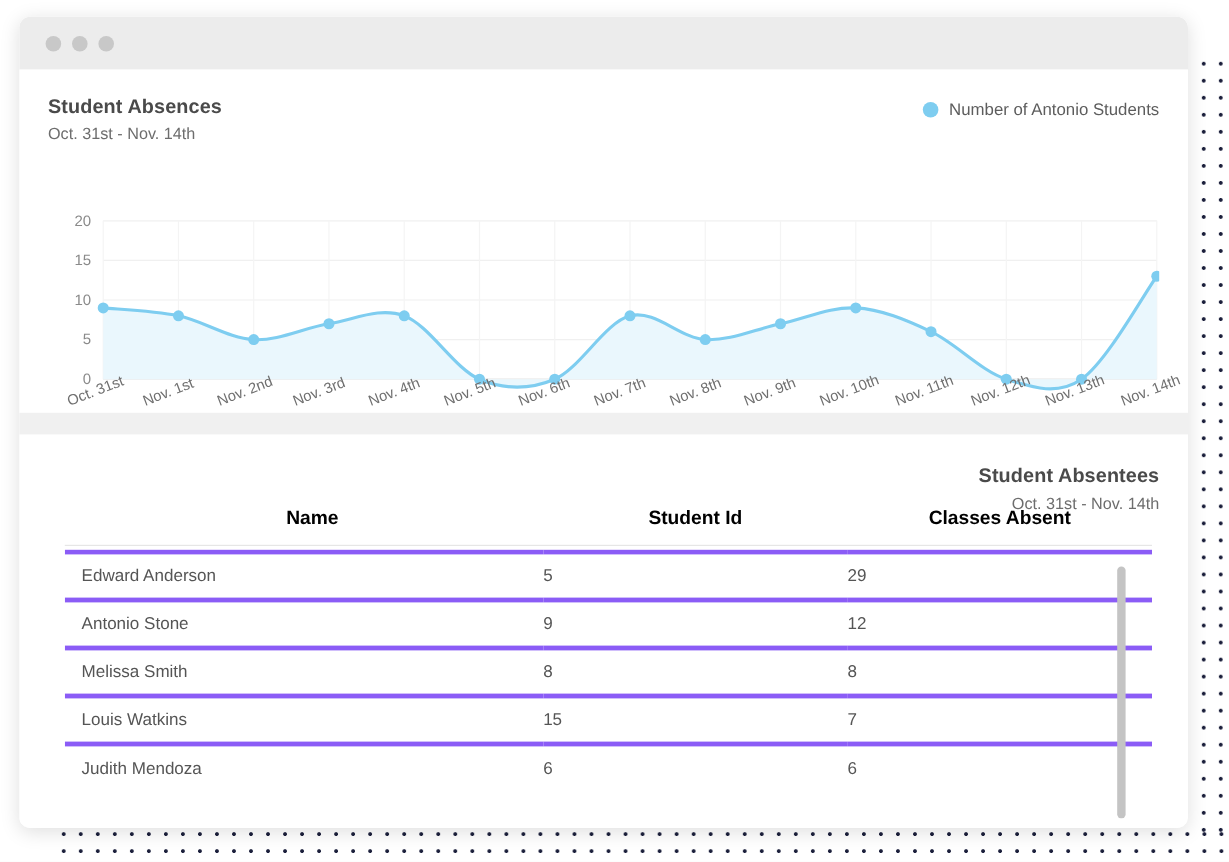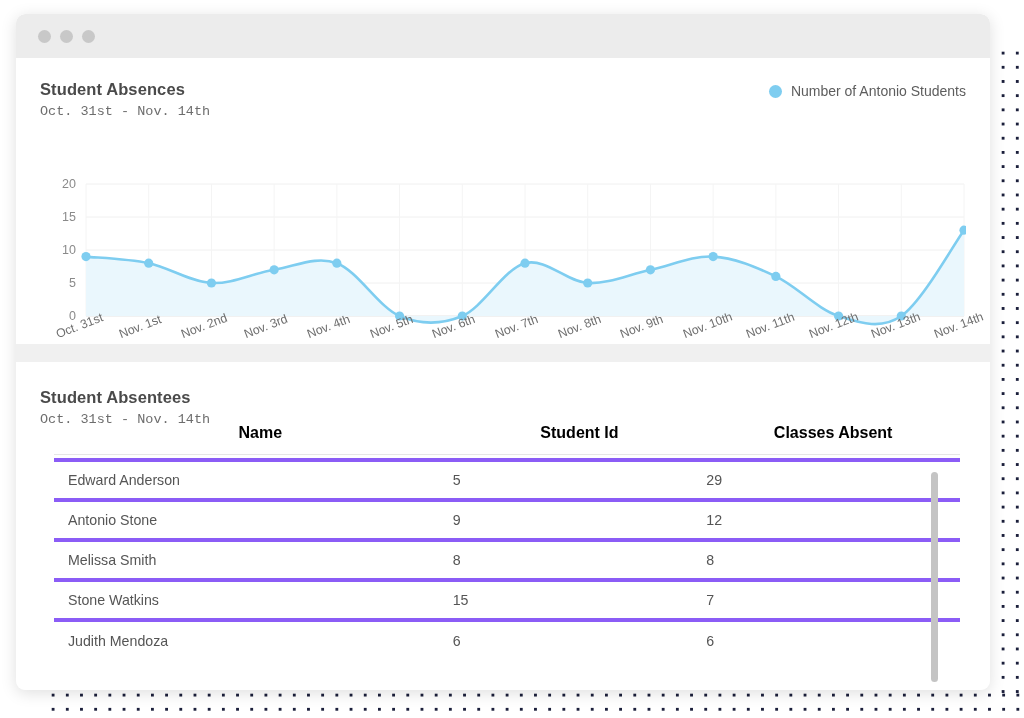--- a/index.html
+++ b/index.html
@@ -38,39 +38,39 @@
   .tdot { width: 13px; height: 13px; border-radius: 50%; background: #c8c8c8; }
 
   #content { position: relative; background: #f0f0f0; height: 692px; }
 
   .card { background: #ffffff; }
   #card-chart { padding: 22px 24px 0 24px; height: 286px; position: relative; }
   #card-table { margin-top: 18px; height: 328px; position: relative; overflow: hidden; }
 
   .card-head { display: flex; justify-content: space-between; align-items: flex-start; }
   .card-title { font-size: 16.5px; font-weight: bold; color: #4a4a4a; letter-spacing: .1px; }
-  .card-sub { font-size: 13.5px; color: #6d6d6d; margin-top: 5px; font-family: Liberation Mono, monospace; }
+  .card-sub { font-size: 13.5px; color: #6d6d6d; margin-top: 5px; }
 
   .legend { display: flex; align-items: center; gap: 9px; padding-top: 3px; }
   .legend-dot { width: 13px; height: 13px; border-radius: 50%; background: #7ecdf0; }
   .legend-label { font-size: 14px; color: #5d5d5d; }
 
   
   #chart-wrap { position: absolute; left: 24px; top: 120px; width: 926px; height: 160px; }
   #chart-svg { display: block; }
 
   .ytick { font-size: 12.5px; fill: #8a8a8a; font-family: "Liberation Sans", sans-serif; }
   .xtick {
     position: absolute; font-size: 12.3px; color: #6f6f6f;
     transform-origin: left top; transform: rotate(-21deg);
     white-space: nowrap;
   }
 
   
-  #table-head-block { padding: 26px 24px 0 24px; }
+  #table-head-block { padding: 26px 24px 0 24px; text-align: right; }
   #tbl { width: 100%; border-collapse: collapse; table-layout: fixed; }
   #tbl td {
     text-align: left; font-size: 14.2px; color: #555; padding: 0;
     height: 40px; vertical-align: middle;
   }
   #tbl tbody tr { border-top: 4px solid #8b5cf6; }
   .col-name { width: 44%; padding-left: 14px !important; }
   .col-id { width: 28%; }
   .col-abs { width: 28%; }
   #thead-row th.col-name { padding-left: 14px; }
@@ -197,21 +197,21 @@
                   <td class="col-name">Antonio Stone</td>
                   <td class="col-id">9</td>
                   <td class="col-abs">12</td>
                 </tr>
                 <tr>
                   <td class="col-name">Melissa Smith</td>
                   <td class="col-id">8</td>
                   <td class="col-abs">8</td>
                 </tr>
                 <tr>
-                  <td class="col-name">Stone Watkins</td>
+                  <td class="col-name">Louis Watkins</td>
                   <td class="col-id">15</td>
                   <td class="col-abs">7</td>
                 </tr>
                 <tr>
                   <td class="col-name">Judith Mendoza</td>
                   <td class="col-id">6</td>
                   <td class="col-abs">6</td>
                 </tr>
               </tbody>
           </table>

